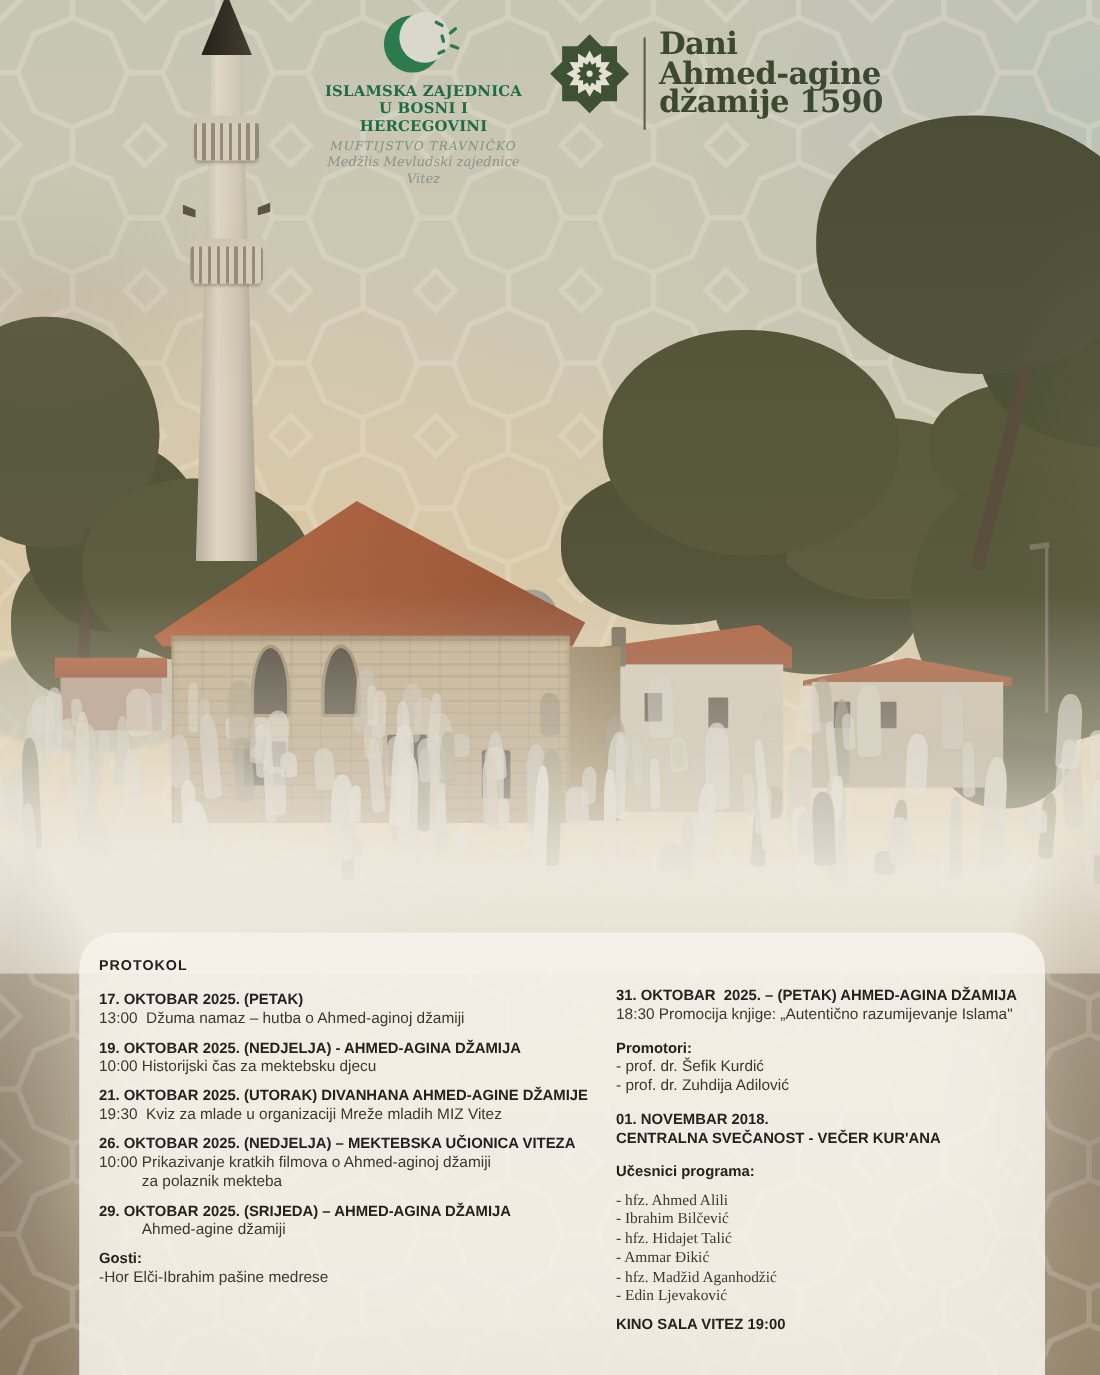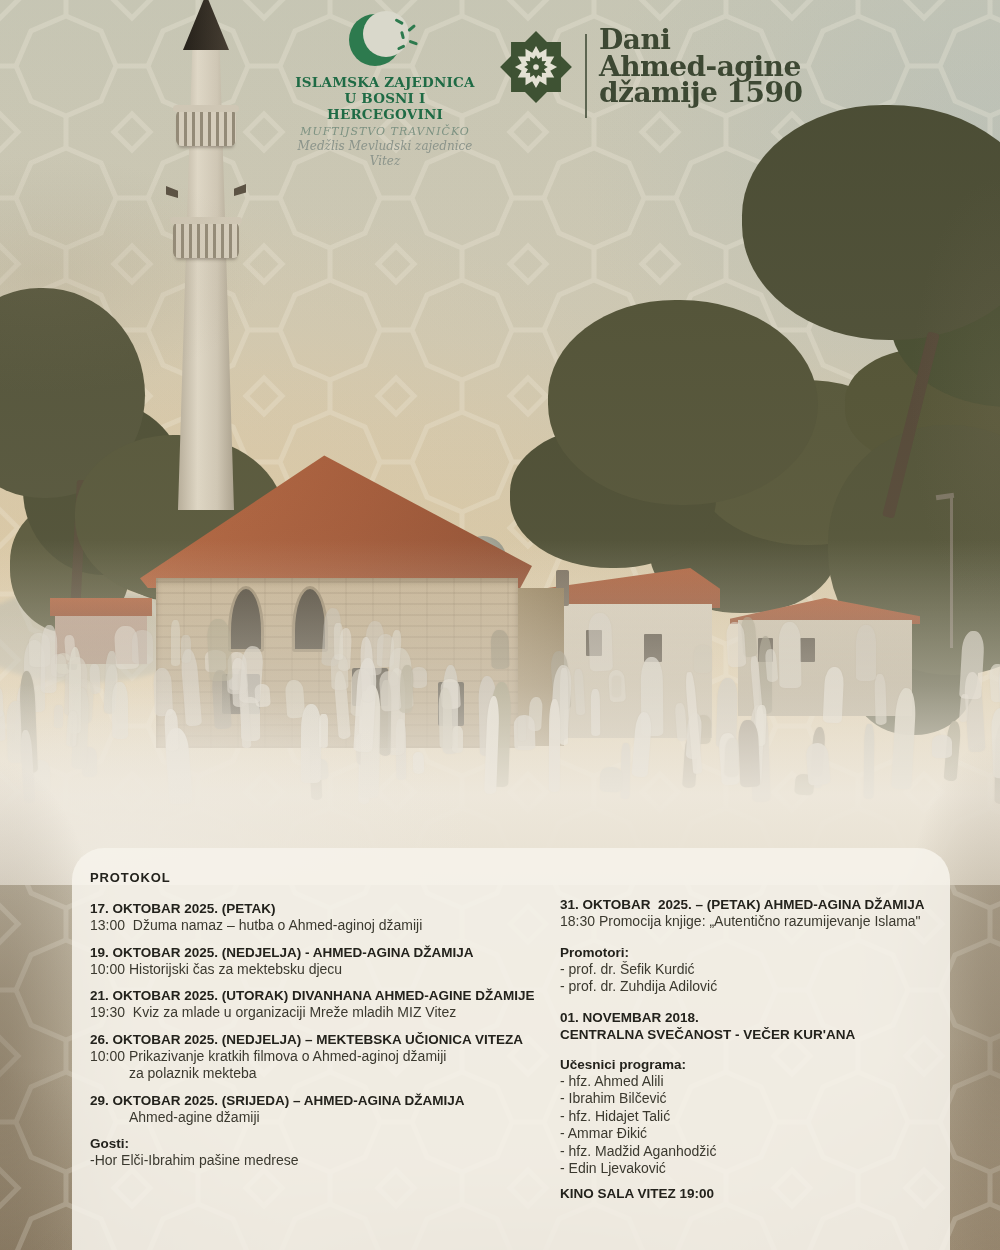--- a/index.html
+++ b/index.html
@@ -93,21 +93,21 @@
   .card{position:absolute;left:72px;top:848px;width:878px;height:402px;z-index:30;
     background:rgba(246,243,235,.88);border-radius:32px 32px 0 0;}
   .colL{position:absolute;left:18px;top:22px;width:460px;}
   .colR{position:absolute;left:488px;top:48px;width:380px;}
   .kicker{font-weight:700;font-size:13px;letter-spacing:.9px;color:#23221c;margin-bottom:15px;}
   .h{font-weight:700;font-size:13.5px;line-height:17px;color:#23221c;white-space:pre-wrap;}
   .b{font-weight:400;font-size:14px;line-height:17.5px;color:#3b392f;white-space:pre-wrap;}
   .ev{margin-bottom:9px;}
   .colR .ev{margin-bottom:13px;}
   .gap-s{margin-top:4px;}
-  .list{}
+  .list{margin-top:10px;font-family:Liberation Serif, serif;}
   .venue{margin-top:7px;}
 </style>
 </head>
 <body>
 
 <div class="poster">
 
   <div class="layer sky"></div>
 
   <svg class="layer pattern-svg" width="1000" height="1250">

